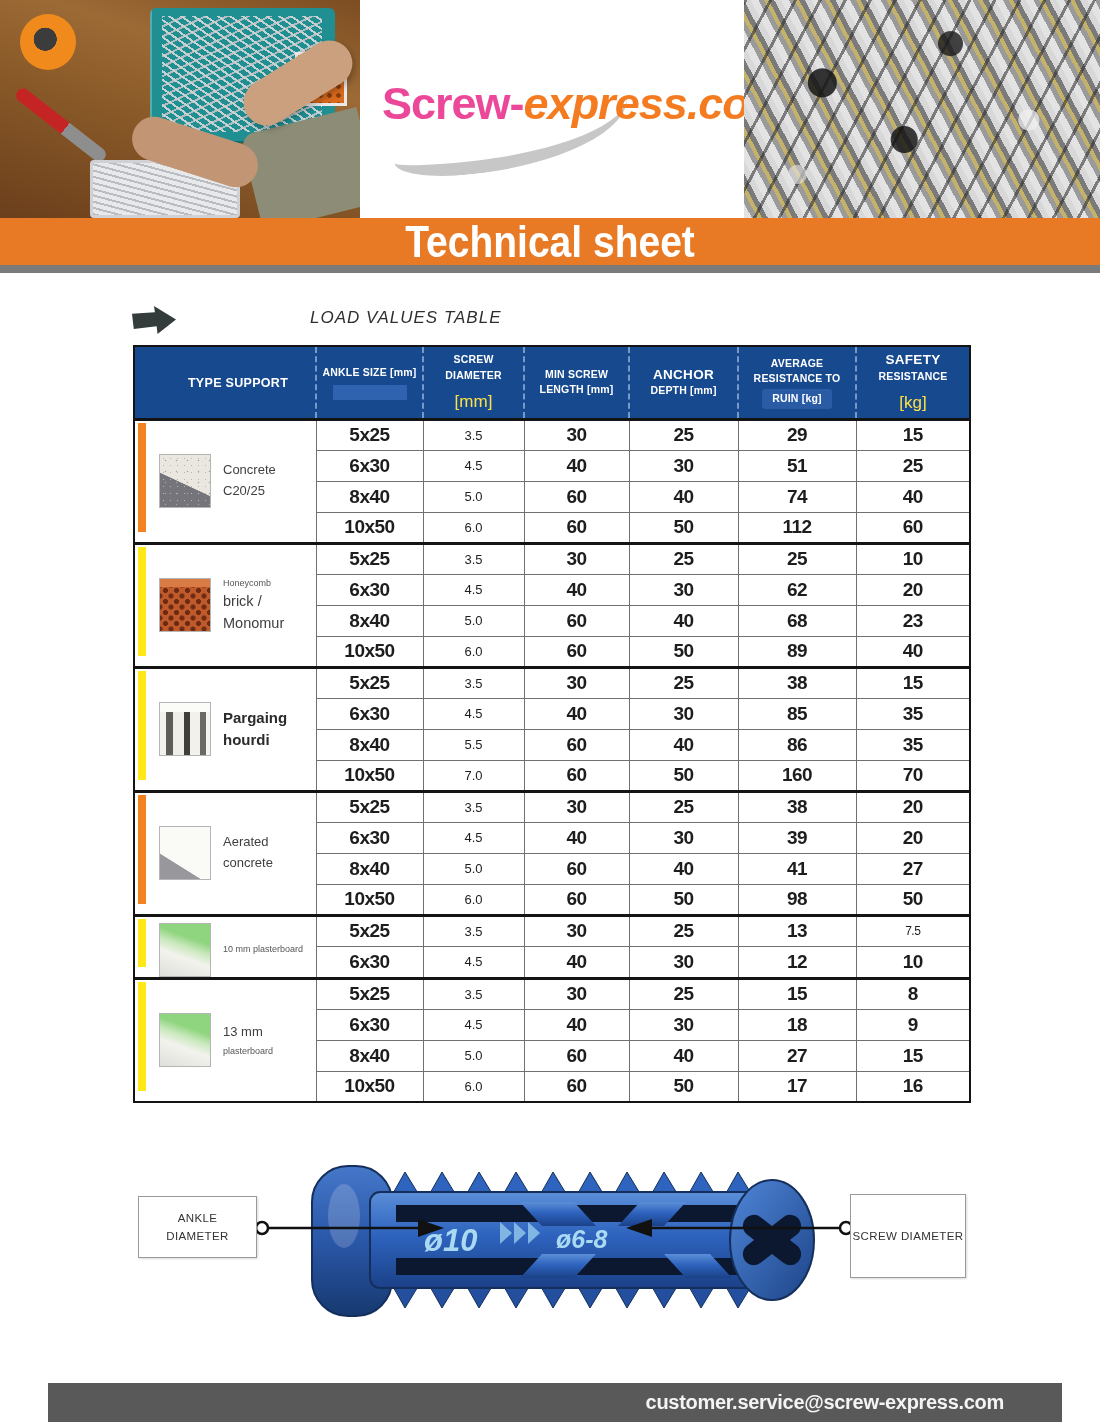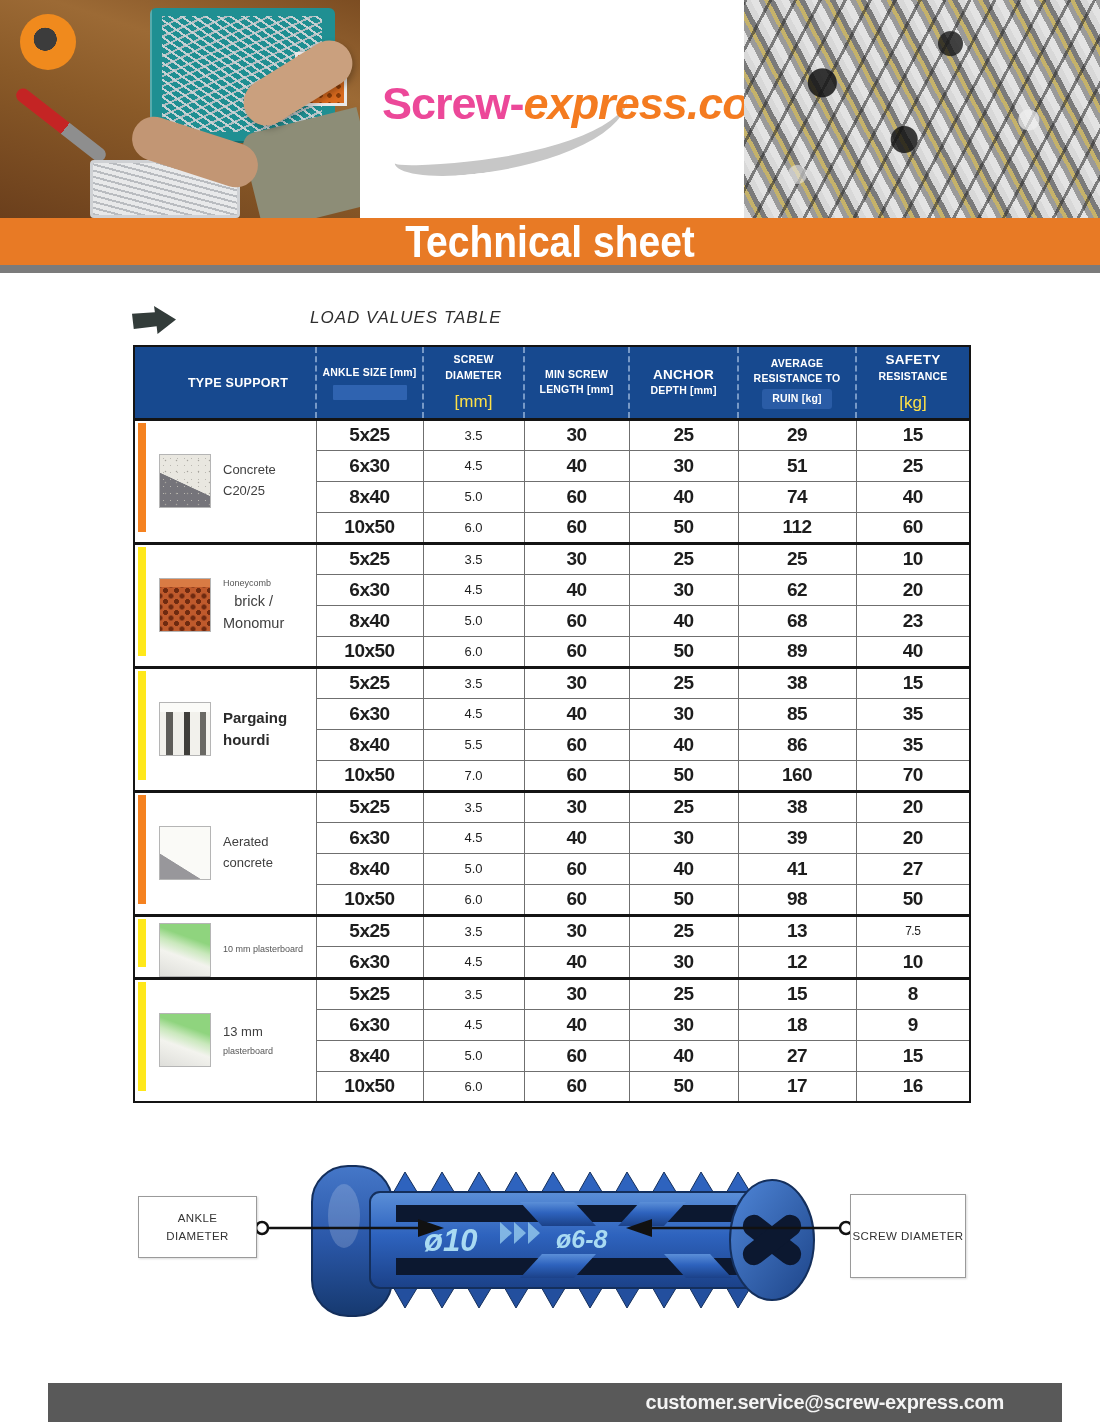--- a/index.html
+++ b/index.html
@@ -85,21 +85,21 @@
   .swatch-brick { background-color:#bf5a2c;
     background-image:linear-gradient(180deg,#d97b44 0 16%, rgba(0,0,0,0) 16%),
       radial-gradient(circle,#6e2a10 2.2px, rgba(0,0,0,0) 2.7px), radial-gradient(circle,#6e2a10 2.2px, rgba(0,0,0,0) 2.7px);
     background-size:100% 100%, 11px 11px, 11px 11px; background-position:0 0, 0 6px, 5.5px 11.5px; }
   .swatch-hourdi { background:linear-gradient(180deg,#fbfbf8 0 9px, rgba(0,0,0,0) 9px),
     linear-gradient(90deg,#f2f1ec 0 6px,#5d5c58 6px 13px,#efeee9 13px 24px,#3f3e3a 24px 30px,#f2f1ec 30px 40px,#6a6964 40px 46px,#f4f3ee 46px); }
   .swatch-aerated { background-color:#fafaf7; background-image:linear-gradient(32deg,#98979b 0 30%, rgba(0,0,0,0) 31%); }
   .swatch-plasterboard { background:linear-gradient(200deg,#8fd47e 0 30%,#c9e8bc 45%,#f3f3ee 62%,#dededa 100%); }
   .type-name { text-align:left; color:#3f3f3f; }
   .nm-sm  { font-size:13px; line-height:1.6; }
-  .nm-md  { font-size:14.5px; line-height:1.5;text-align:center; }
+  .nm-md  { font-size:14.5px; line-height:1.5; }
   .nm-bold{ font-size:15px; font-weight:bold; color:#2b2b2b; line-height:1.5; }
   .nm-xxs { font-size:9px; color:#555; line-height:1.8; }
   .nm-top { margin-top:18px; }
 
   
   .diagram { position:absolute; left:0; top:1158px; width:1100px; height:200px; }
   .dg-box { position:absolute; background:#fff; border:1px solid #9a9a9a; box-shadow:1px 1px 2px rgba(0,0,0,.15);
     display:flex; flex-direction:column; align-items:center; justify-content:center; gap:6px; color:#333; }
   .dg-left { left:138px; top:38px; width:119px; height:62px; }
   .dg-right { left:850px; top:36px; width:116px; height:84px; }

